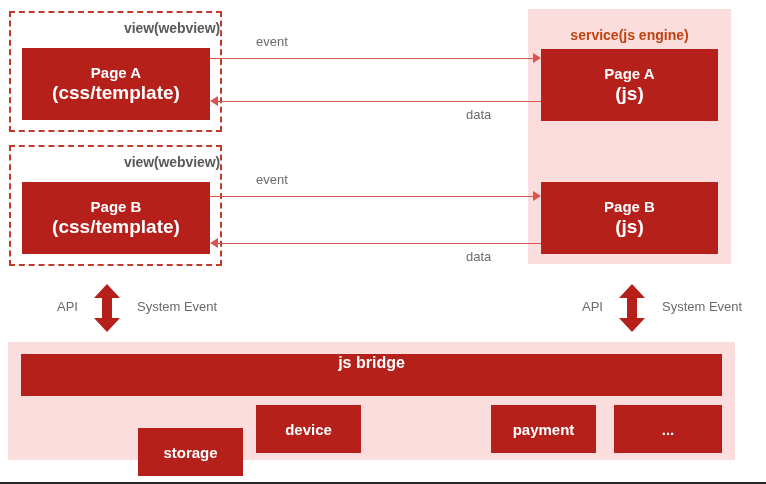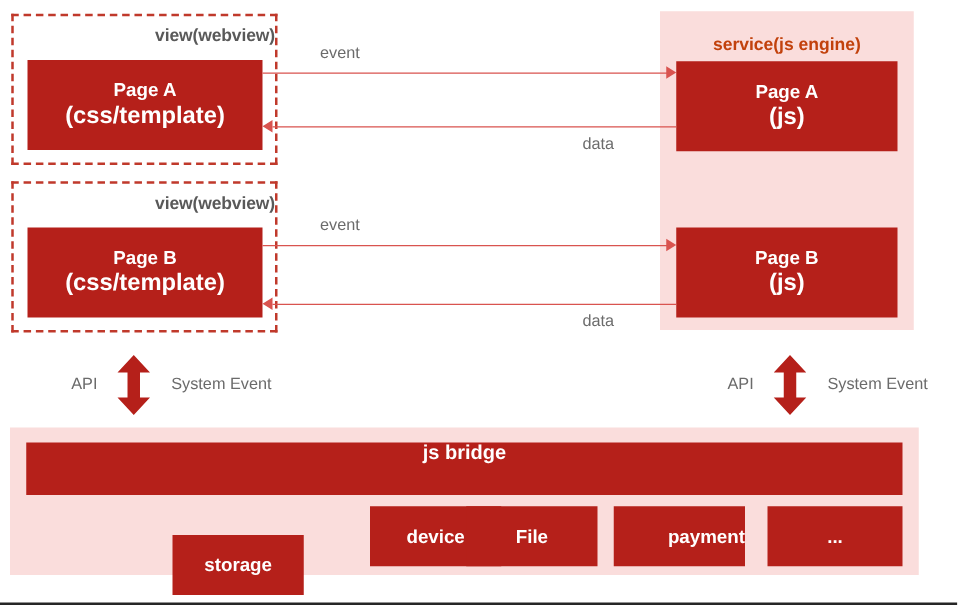--- a/index.html
+++ b/index.html
@@ -220,27 +220,24 @@
 
   <div class="bridge-panel" style="left:8px; top:342px; width:727px; height:118px;"></div>
 
   <div class="bridge-bar" style="left:21px; top:354px; width:701px; height:42px;">
     <span>js bridge</span>
   </div>
 
   <div class="capability" style="left:138px; top:428px; width:105px; height:48px;">
     <span>storage</span>
   </div>
-  <div class="capability" style="left:256px; top:405px; width:105px; height:48px;margin-left:40px;">
+  <div class="capability" style="left:256px; top:405px; width:105px; height:48px;">
     <span>device</span>
   </div>
-  <div class="capability" style="left:373px; top:405px; width:105px; height:48px;">
-    <span>File</span>
-  </div>
-  <div class="capability" style="left:491px; top:405px; width:105px; height:48px;justify-content:flex-end;">
+  <div class="capability" style="left:491px; top:405px; width:105px; height:48px;">
     <span>payment</span>
   </div>
   <div class="capability" style="left:614px; top:405px; width:108px; height:48px;">
     <span>...</span>
   </div>
 
   <div class="bottom-rule"></div>
 </div>
 
 </body></html>

